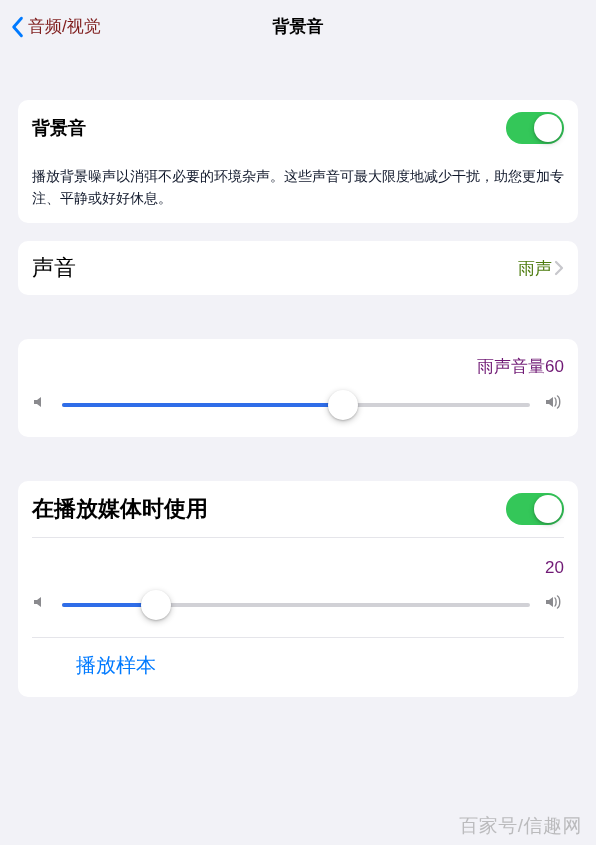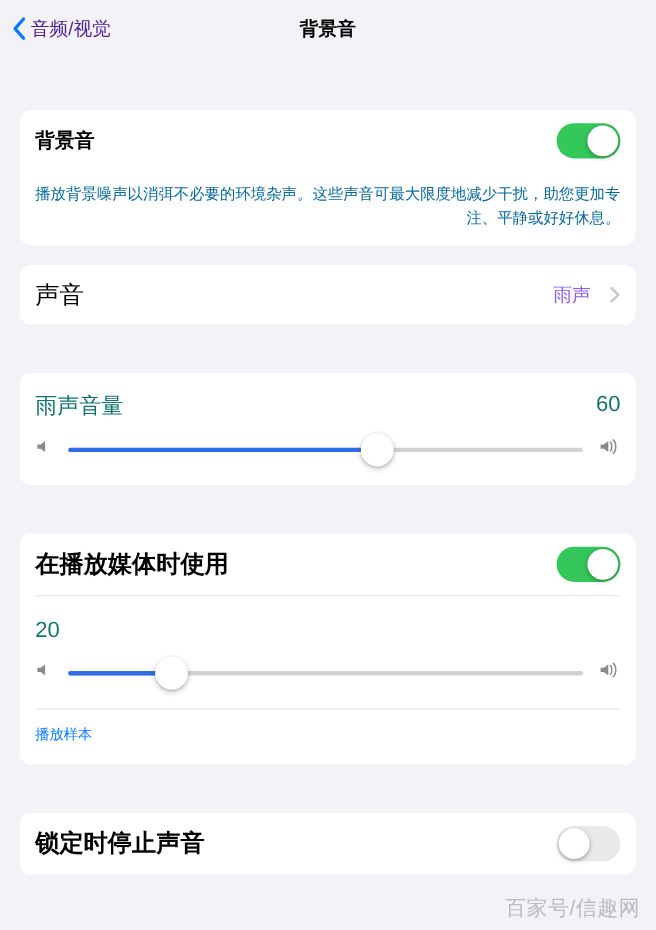--- a/index.html
+++ b/index.html
@@ -16,22 +16,22 @@
     .nav {
       height: 52px;
       display: flex;
       align-items: center;
       padding: 0 10px;
       position: relative;
       background: #f2f2f7;
     }
     .nav-back {
       display: flex;
-      align-items: flex-start;
-      color: #4c1d95;
+      align-items: flex-end;
+      color: #7f1d1d;
       font-size: 17px;
       gap: 4px;
     }
     .nav-title {
       position: absolute;
       left: 50%;
       transform: translateX(-50%);
       font-size: 17px;
       font-weight: 600;
       color: #000;
@@ -56,31 +56,30 @@
       font-size: 18px;
       font-weight: 600;
       color: #000;
       flex: 0 0 auto;
     }
     .label-reg {
       font-size: 22px;
       color: #000;
     }
     .footer-text {
-      color: #0369a1;
+      color: #0f172a;
       font-size: 14px;
       line-height: 1.55;
       padding: 10px 14px 14px;
-      text-align: right;
     }
     .spacer { flex: 1; }
     .value-right {
-      color: #8b5cf6;
-      font-size: 17px;
-      margin-right: 17px;
+      color: #4d7c0f;
+      font-size: 17px;
+      margin-right: 2px;
     }
     .chevron {
       color: #c7c7cc;
     }
     .toggle {
       width: 58px;
       height: 32px;
       border-radius: 16px;
       position: relative;
       flex-shrink: 0;
@@ -93,25 +92,25 @@
       width: 28px;
       height: 28px;
       border-radius: 50%;
       background: #fff;
       box-shadow: 0 1px 3px rgba(0,0,0,0.25), 0 2px 6px rgba(0,0,0,0.12);
     }
     .toggle.on .knob { right: 2px; }
     .toggle.off .knob { left: 2px; }
     .slider-head {
       display: flex;
-      justify-content: space-between;
+      justify-content: flex-end;
       align-items: center;
       padding: 16px 14px 10px;
-      color: #0f766e;
-      font-size: 20px;
+      color: #701a75;
+      font-size: 17px;
     }
     .slider-row {
       display: flex;
       align-items: center;
       padding: 6px 14px 22px;
       gap: 14px;
     }
     .slider-row .vicon { color: #8a8a8e; font-size: 17px; flex-shrink: 0; }
     .slider-track {
       flex: 1;
@@ -132,21 +131,21 @@
       width: 30px;
       height: 30px;
       border-radius: 50%;
       background: #fff;
       transform: translate(-50%, -50%);
       box-shadow: 0 2px 6px rgba(0,0,0,0.22), 0 1px 2px rgba(0,0,0,0.18);
     }
     .link-row {
       padding: 14px 14px 18px;
     }
-    .link-text { color: #007aff; font-size: 13px; }
+    .link-text { color: #007aff; font-size: 20px; margin-left: 44px; }
     .watermark {
       position: absolute;
       right: 14px;
       bottom: 6px;
       font-size: 19px;
       color: rgba(150,150,150,0.6);
       letter-spacing: 0.5px;
     }
     .hr { height:1px; background:#e5e5ea; margin:0 14px; }
   </style>
@@ -242,24 +241,17 @@
           </svg>
       </span>
     </div>
     <div class="hr"></div>
     <div class="link-row">
       <span class="link-text">播放样本</span>
     </div>
   </div>
 
   <div class="group" style="margin-top:44px">
-    <div class="row">
-      <div class="label-reg" style="font-weight:600">锁定时停止声音</div>
-      <div class="spacer"></div>
-      <div class="toggle off">
-          <div class="knob"></div>
-        </div>
-    </div>
   </div>
 
 </div>
 
 <div class="watermark">百家号/信趣网</div>
 
 </body></html>

